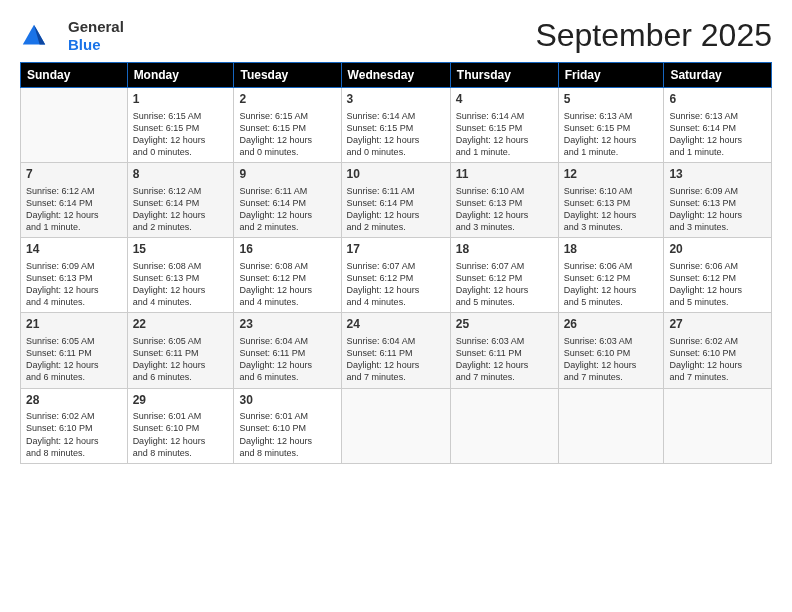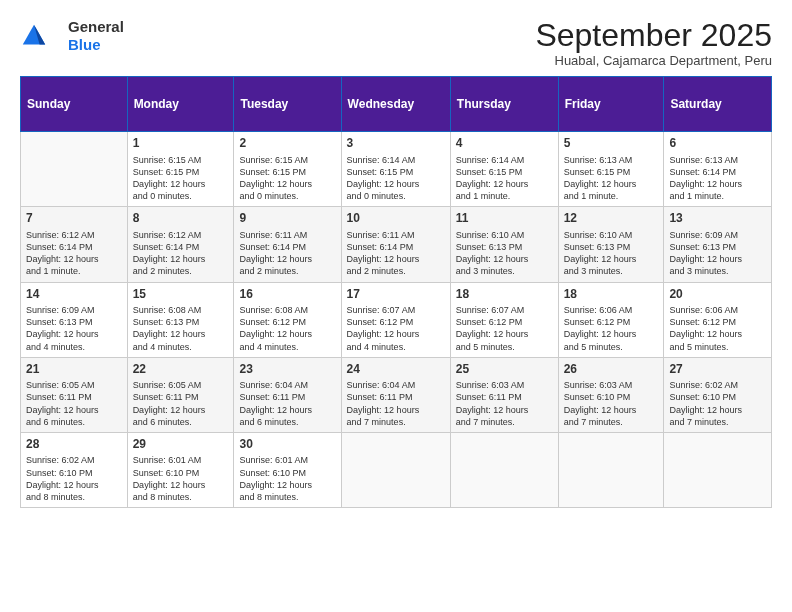--- a/index.html
+++ b/index.html
@@ -43,25 +43,25 @@
     .subtitle {
       font-size: 13px;
       color: #444;
     }
     .calendar {
       width: 100%;
       border-collapse: collapse;
       border: 1px solid #ccc;
     }
     .calendar th {
-      background-color: #4c1d95;
+      background-color: #000000;
       color: #fff;
       font-size: 12px;
       font-weight: bold;
-      padding: 20px 6px;
+      padding: 5px 6px;
       text-align: left;
       border: 1px solid #1565c0;
     }
     .calendar td {
       border: 1px solid #ccc;
       vertical-align: top;
       padding: 4px 5px;
       width: 113px;
       font-size: 9.5px;
       color: #333;
@@ -97,21 +97,20 @@
       </svg>
       <div>
         <div>
           <span style="font-size:15px;font-weight:bold;color:#333;">General</span><br>
           <span style="font-size:15px;font-weight:bold;color:#1a73e8;">Blue</span>
         </div>
       </div>
     </div>
     <div class="title-block">
       <div class="month-title">September 2025</div>
-      <div class="subtitle">Huabal, Cajamarca Department, Peru</div>
     </div>
   </div>
 
   <table class="calendar">
     <thead>
       <tr>
       <th>Sunday</th>
           <th>Monday</th>
           <th>Tuesday</th>
           <th>Wednesday</th>

